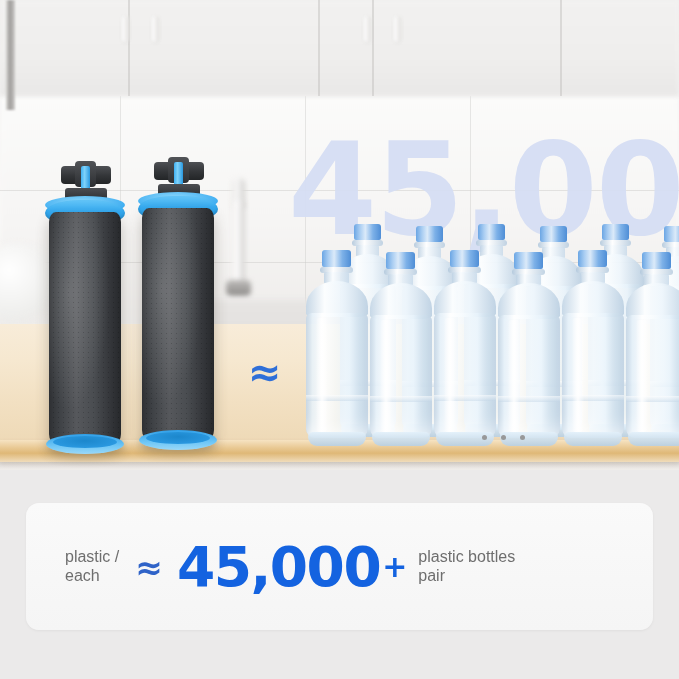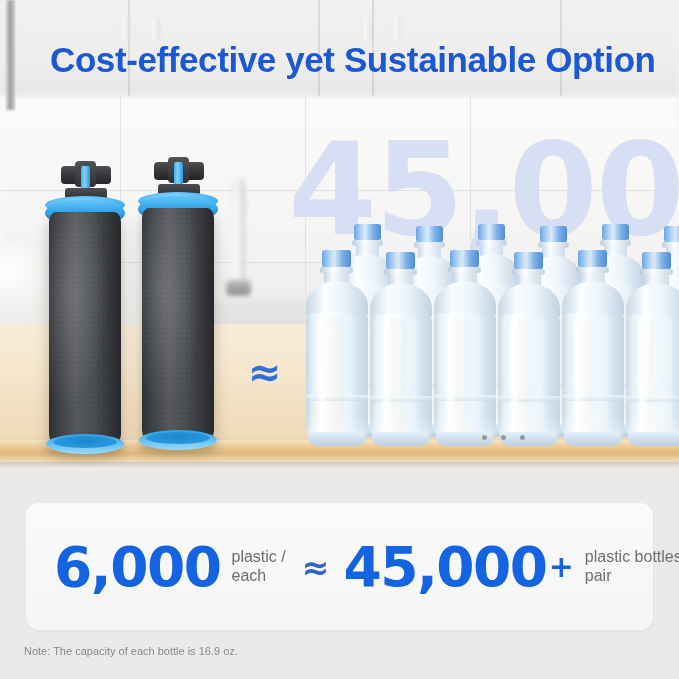--- a/index.html
+++ b/index.html
@@ -343,34 +343,31 @@
       <div class="f-collar"></div>
       <div class="f-cap-top"></div>
       <div class="f-cap"></div>
       <div class="f-body">
           <div class="f-grain"></div>
         </div>
       <div class="f-base"></div>
       <div class="f-base-in"></div>
     </div>
 
-    <div class="title">Cost-effective yet Sustainable Option</div>
   </div>
 
   <div class="panel">
     <div class="panel-row">
-      <span class="bignum">6,000</span>
       <span class="unit">
         <span>plastic /</span><br>
         <span>each</span>
       </span>
       <span class="approx-panel">≈</span>
       <span class="bignum">45,000</span>
       <span class="plus">+</span>
       <span class="unit">
         <span>plastic bottles</span><br>
         <span>pair</span>
       </span>
     </div>
   </div>
 
-  <div class="note">Note: The capacity of each bottle is 16.9 oz.</div>
 </div>
 
 </body></html>

